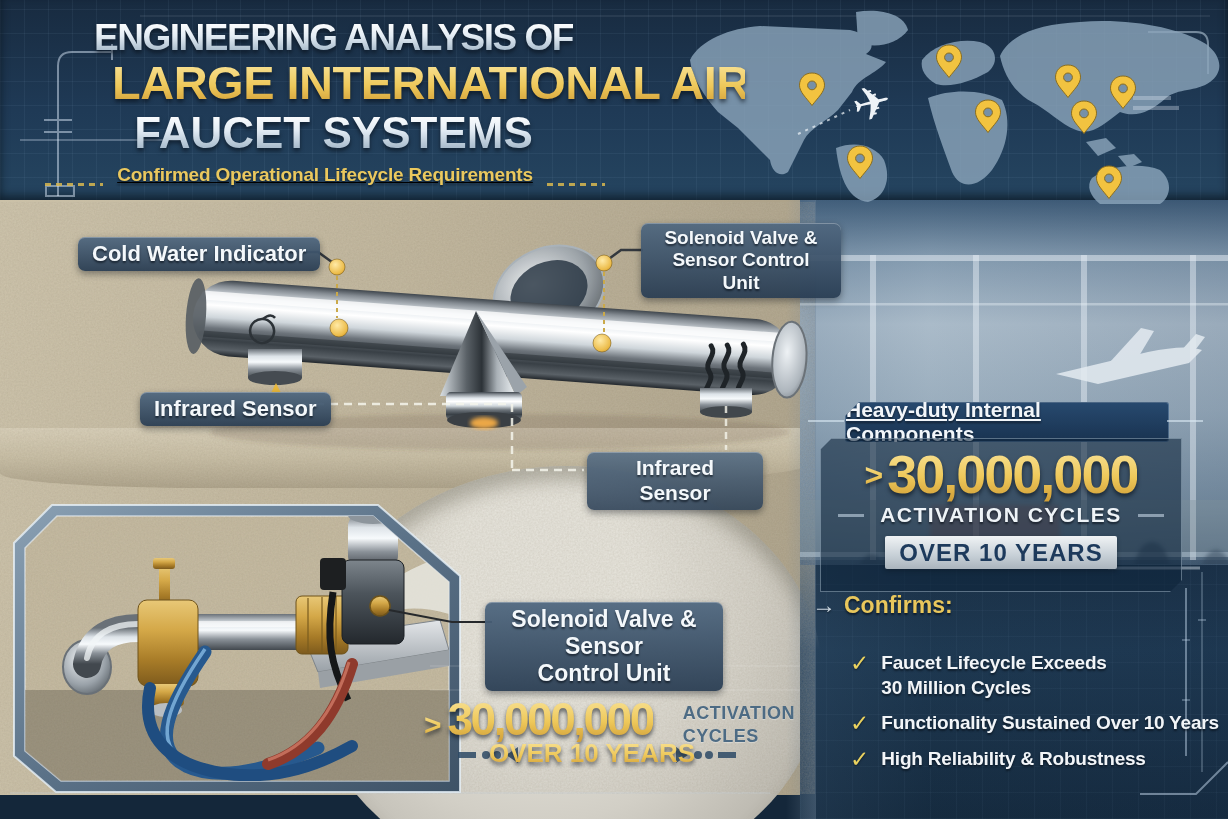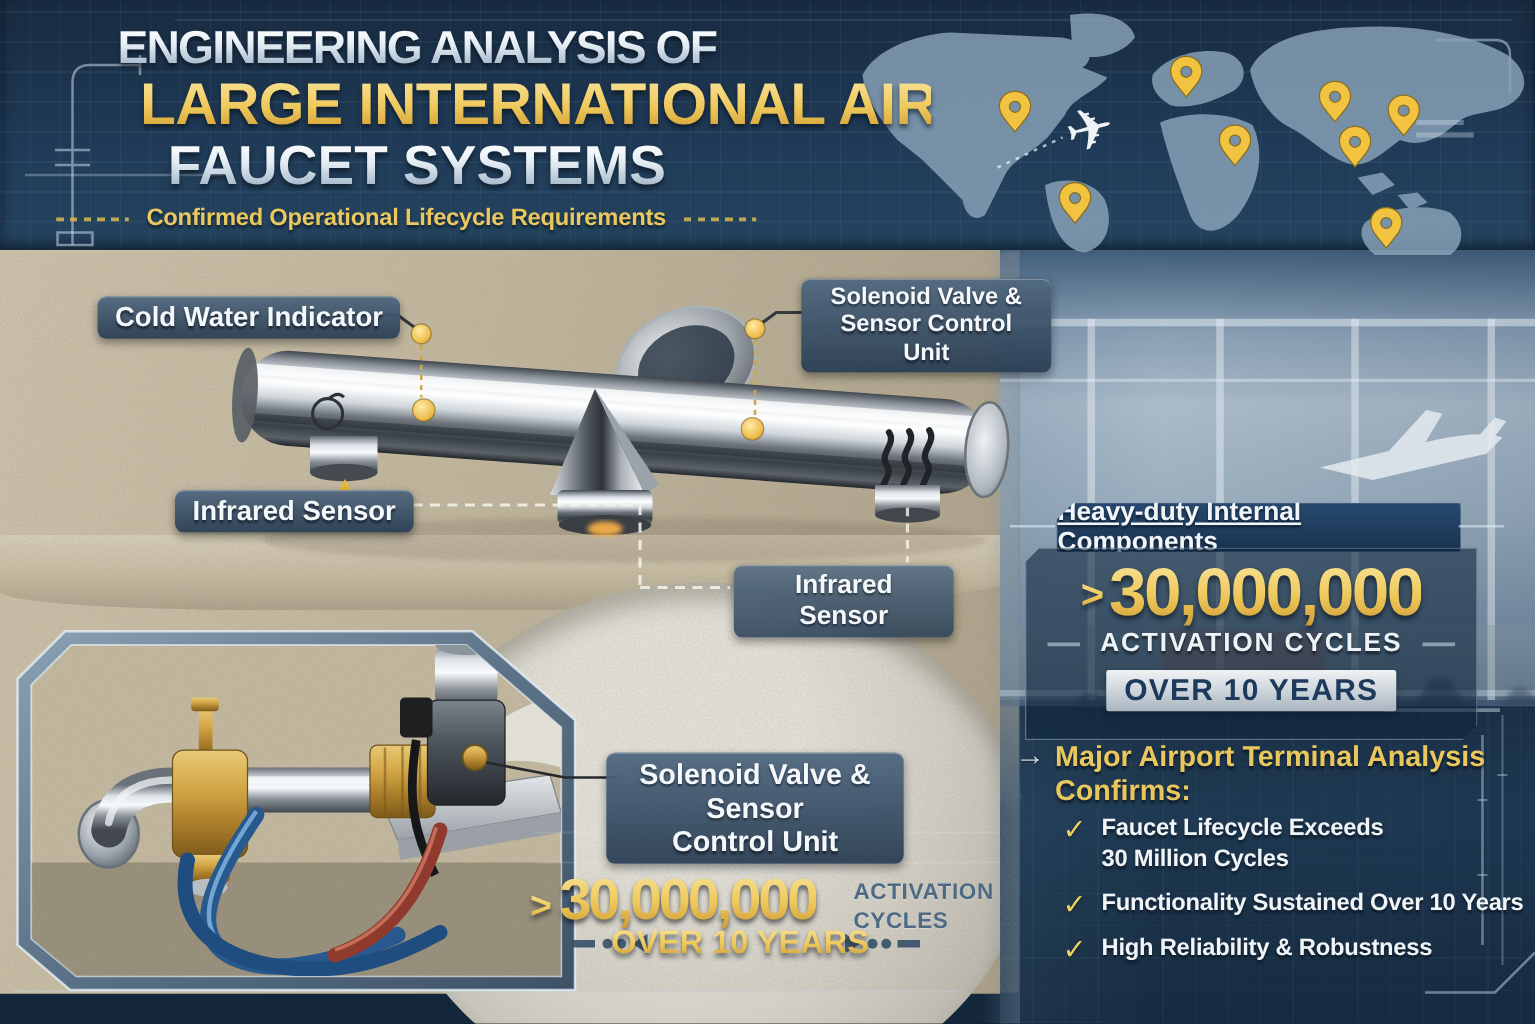--- a/index.html
+++ b/index.html
@@ -19,22 +19,22 @@
   #title-block .t-line{display:block;font-weight:bold;line-height:1.08;white-space:nowrap;padding-left:17px;}
   .silver-text{background:linear-gradient(180deg,#ffffff 10%,#e3ecf4 45%,#9db2c4 90%);
     -webkit-background-clip:text;background-clip:text;color:#e6edf4;
     -webkit-text-fill-color:transparent;filter:drop-shadow(0 3px 2px rgba(5,12,20,.6));}
   .gold-text{background:linear-gradient(180deg,#f9e398 8%,#eec85a 55%,#cf9c35 95%);
     -webkit-background-clip:text;background-clip:text;color:#ecc455;
     -webkit-text-fill-color:transparent;filter:drop-shadow(0 3px 2px rgba(5,12,20,.6));}
   #title-l1{font-size:37px;letter-spacing:-1.5px;}
   #title-l2{font-size:47px;letter-spacing:-.5px;transform:translateX(95px);}
   #title-l3{font-size:44px;letter-spacing:0;}
-  #subtitle-row{left:0;top:164px;width:650px;display:flex;align-items:center;
-    justify-content:center;gap:14px;z-index:4;}
+  #subtitle-row{left:0;top:164px;width:650px;display:flex;align-items:flex-end;
+    justify-content:center;gap:14px;z-index:4;text-decoration:underline;}
   #subtitle{font-size:19px;font-weight:bold;letter-spacing:-.2px;color:#eac85e;
     text-shadow:0 2px 2px rgba(5,12,20,.6);white-space:nowrap;}
   .sub-dash{width:58px;height:3px;
     background:repeating-linear-gradient(90deg,#d9b84f 0 6px,transparent 6px 11px);opacity:.85;}
 
   
   #wall{left:0;top:200px;width:815px;height:595px;
     background:linear-gradient(100deg,#cbc1a8,#bfb49a 45%,#b0a58c 80%,#a89d84);}
   #counter-edge{left:0;top:428px;width:815px;height:60px;
     background:linear-gradient(180deg,#d8cfb8,#c6bca2 50%,#a89d84);
@@ -453,21 +453,20 @@
       <span class="cyc-dash"></span>
       <span id="rp-cycles">ACTIVATION CYCLES</span>
       <span class="cyc-dash"></span>
     </div>
     <div id="rp-silver-band">OVER 10 YEARS</div>
   </div>
 
   <div class="abs" id="rp-analysis">
     <span id="analysis-arrow">→</span>
     <div id="analysis-title">
-      <div>Major Airport Terminal Analysis</div>
       <div>Confirms:</div>
     </div>
   </div>
 
   <div class="abs" id="rp-checklist">
     <div class="check-row">
       <span class="check-glyph">✓</span>
       <div class="check-text">
         <div>Faucet Lifecycle Exceeds</div>
         <div>30 Million Cycles</div>

